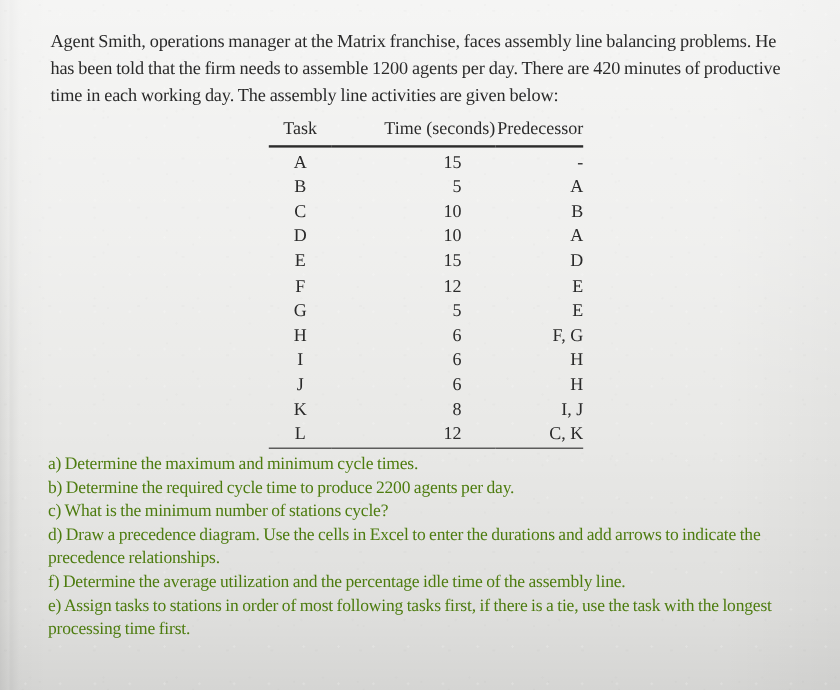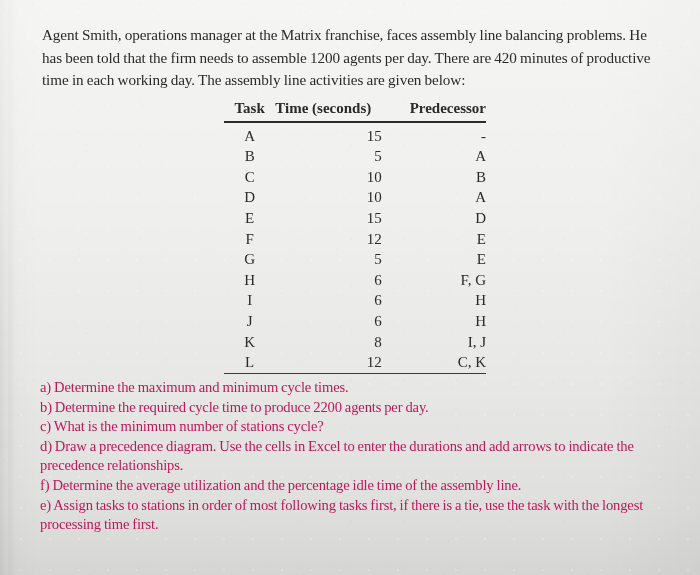--- a/index.html
+++ b/index.html
@@ -81,21 +81,21 @@
     width: 262px;
   }
   table.activities {
     border-collapse: collapse;
     width: 100%;
     font-size: 15px;
     line-height: 20.6px;
     color: #2a2a2a;
   }
   table.activities thead th {
-    font-weight: bold;
+    font-weight: normal;
     padding: 0 0 2px 0;
     white-space: nowrap;
   }
   .rule-top { height: 0; }
   .rule-top td {
     padding: 0;
     border-top: 2.6px solid #2c2c2c;
     height: 3px;
   }
   .rule-bottom td {
@@ -103,33 +103,33 @@
     border-top: 1.6px solid #3a3a3a;
     height: 3px;
   }
   table.activities tbody td {
     padding: 0;
     height: 20.6px;
   }
   .col-task   { width: 62px;  text-align: center; }
   .col-time   { width: 126px; text-align: right;  padding-right: 28px !important; }
   .col-pred   { width: 74px;  text-align: right; }
-  th.col-time { text-align: left; padding-right: 0 !important; }
+  th.col-time { text-align: right; padding-right: 0 !important; }
 
   
   .questions {
     position: absolute;
     left: 40px;
     top: 378px;
     width: 612px;
     font-size: 14.6px;
     line-height: 19.6px;
     letter-spacing: -0.15px;
     word-spacing: -0.5px;
-    color: #be185d;
+    color: #4d7c0f;
   }
   .questions p {
     margin: 0;
     padding: 0;
   }
 </style>
 </head>
 <body>
 
 <div id="page"></div>

